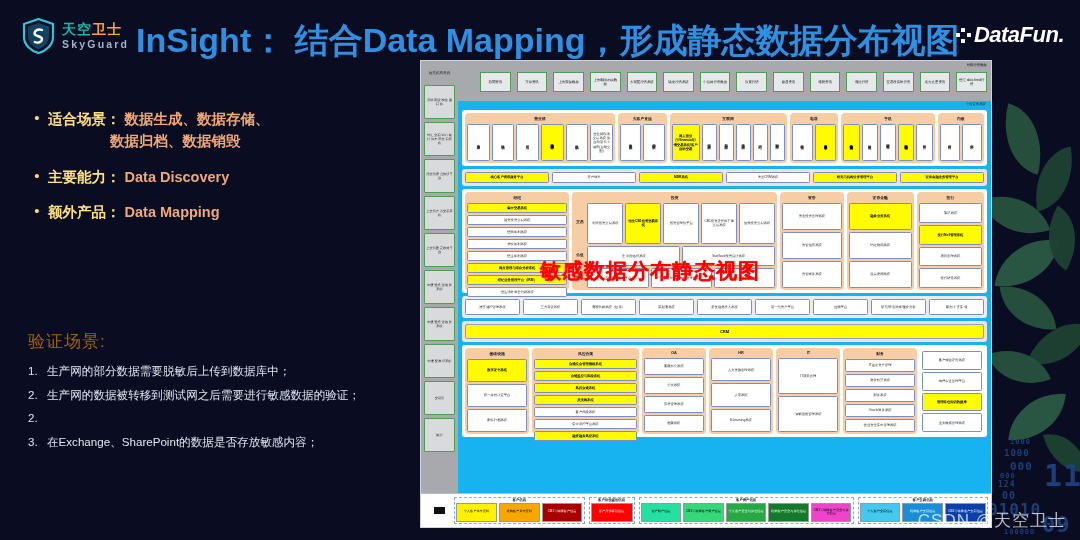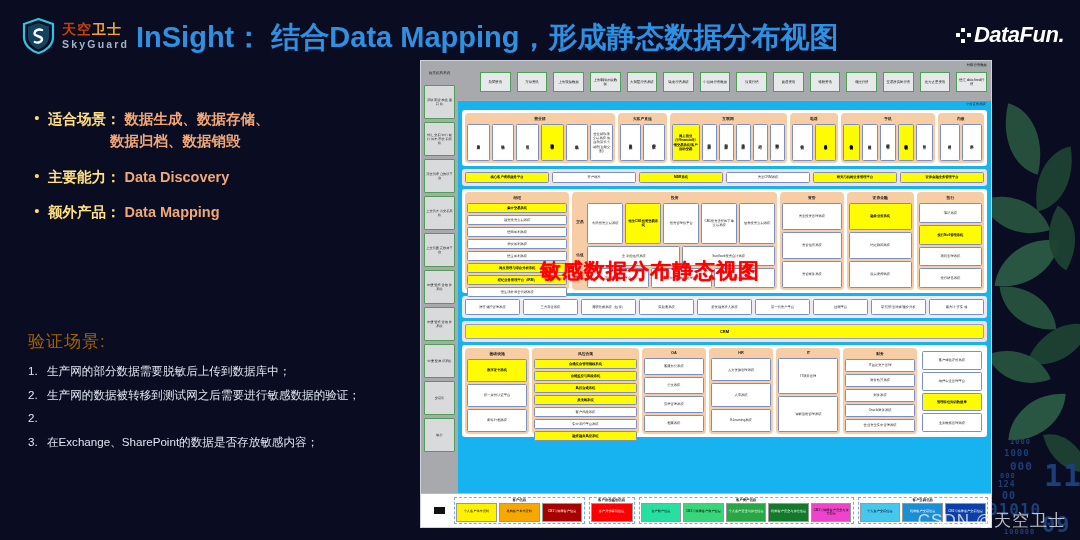--- a/index.html
+++ b/index.html
@@ -35,27 +35,27 @@
   .logo-wrap {
     position: absolute; left: 22px; top: 18px;
     display: flex; align-items: center; gap: 7px;
   }
   .shield {
     width: 33px; height: 36px; position: relative;
   }
   .shield svg { display: block; }
   .logo-text { line-height: 1; }
   .logo-cn { font-size: 14px; font-weight: bold; letter-spacing: 1px; }
-  .logo-cn .c1 { color: #c2410c; margin-top: 11px; }
+  .logo-cn .c1 { color: #14b8a6; margin-top: 11px; }
   .logo-cn .c2 { color: #f5a623; }
   .logo-en { font-size: 10.5px; color: #9fb4c8; letter-spacing: 2.2px; margin-top: 3px; font-weight: bold;}
 
   .slide-title {
     position: absolute; left: 136px; top: 18px;
-    font-size: 29px; font-weight: 600; color: #2f8fe0;
+    font-size: 34px; font-weight: 600; color: #2f8fe0;
     white-space: nowrap;
   }
 
   .datafun {
     position: absolute; right: 16px; top: 22px;
     display: flex; align-items: center; gap: 3px;
   }
   .df-dots { display: grid; grid-template-columns: repeat(3,4px); gap: 1.5px; }
   .df-dots i { width: 4px; height: 4px; background: #fff; display: block; border-radius: .5px;}
   .df-dots i.off { background: transparent; }

